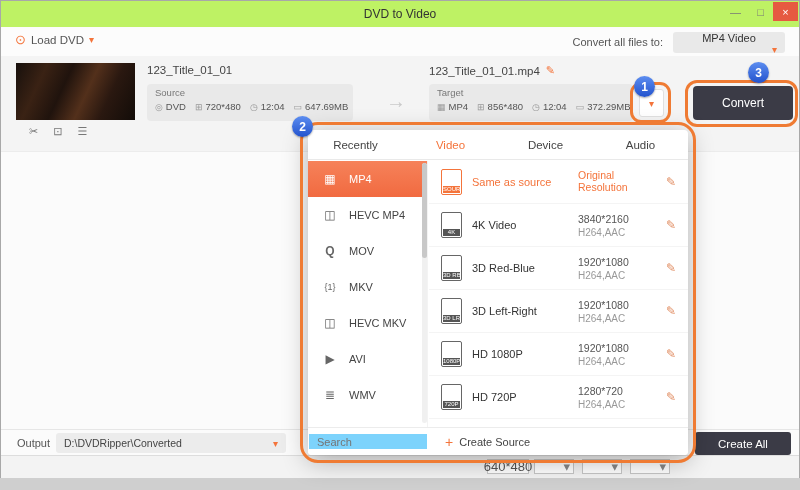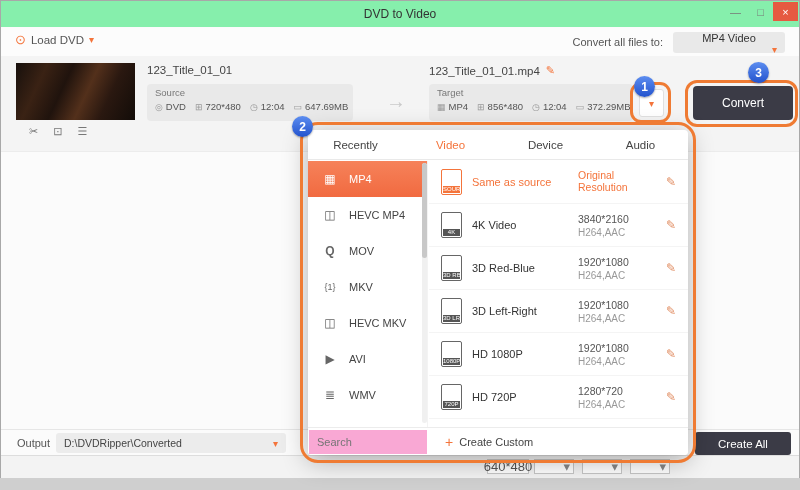--- a/index.html
+++ b/index.html
@@ -2,21 +2,21 @@
 <html><head>
 <meta charset="utf-8">
 <style>
   * { margin:0; padding:0; box-sizing:border-box; }
   html,body { width:800px; height:490px; }
   body { font-family:"Liberation Sans", sans-serif; background:#cfcfcf; position:relative; overflow:hidden; }
   .stage { position:absolute; left:0; top:0; width:800px; height:490px; }
 
   
   .window { position:absolute; left:0; top:0; width:800px; height:478px; background:#fbfbfb; border:1px solid #a8a8a8; }
-  .titlebar { position:relative; height:26px; background:#86efac; }
+  .titlebar { position:relative; height:26px; background:#bef264; }
   .window-title { display:block; text-align:center; line-height:26px; font-size:12px; color:#333; }
   .win-controls { position:absolute; right:1px; top:1px; display:flex; }
   .ctrl { width:25px; height:19px; display:flex; align-items:center; justify-content:center; font-size:11px; color:#777; cursor:pointer; }
   .ctrl-close { background:#e65a41; color:#fff; }
 
   
   .toolbar { position:absolute; left:0; top:27px; width:100%; height:28px; background:#fcfcfc; }
   .load-dvd { position:absolute; left:14px; top:4px; display:flex; align-items:center; gap:5px; font-size:11.5px; color:#555; cursor:pointer; }
   .load-dvd-icon { color:#f4743b; font-size:13px; }
   .dd-caret { color:#f4743b; font-size:10px; }
@@ -75,21 +75,21 @@
   .preset-icon .icon-badge { position:absolute; left:1px; right:1px; bottom:1px; font-size:6px; line-height:7px; text-align:center; background:#555; color:#fff; overflow:hidden; white-space:nowrap; }
   .preset-name { width:96px; font-size:11px; color:#333; }
   .preset-detail { flex:1; display:flex; flex-direction:column; justify-content:flex-start; font-size:10.5px; color:#555; }
   .preset-detail .codec { font-size:10px; color:#999; margin-top:2px; }
   .preset-edit { font-size:12px; color:#e08a5e; cursor:pointer; }
   .preset-row.highlighted .preset-name,
   .preset-row.highlighted .preset-detail { color:#f4743b; }
   .preset-row.highlighted .preset-icon { border-color:#f4743b; }
   .preset-row.highlighted .preset-icon .icon-badge { background:#f4743b; }
   .popup-footer { position:absolute; left:0; right:0; bottom:0; height:28px; border-top:1px solid #ececec; background:#fff; display:flex; align-items:center; }
-  .search-input { width:118px; height:24px; background:#f9a8d4; border:none; padding:0 8px; font-size:11px; color:#666; outline:none; font-family:inherit; margin-left:1px; }
+  .search-input { width:118px; height:15px; background:#7dd3fc; border:none; padding:0 8px; font-size:11px; color:#666; outline:none; font-family:inherit; margin-left:1px; }
   .create-custom { display:flex; align-items:center; gap:6px; margin-left:18px; cursor:pointer; }
   .plus-icon { color:#f4743b; font-size:14px; }
   .create-custom-label { font-size:11px; color:#444; }
 
   
   .hl { position:absolute; border:3px solid #ef7b33; pointer-events:none; z-index:9; background:transparent; }
   .hl-step1 { left:630px; top:82px; width:41px; height:41px; border-radius:11px; }
   .hl-convert { left:685px; top:80px; width:113px; height:47px; border-radius:12px; }
   .hl-popup { left:300px; top:122px; width:396px; height:341px; border-radius:18px; }
   .badge { position:absolute; width:21px; height:21px; border-radius:50%; background:linear-gradient(#5c8df0,#2353cd); color:#fff; font-size:12px; font-weight:bold; display:flex; align-items:center; justify-content:center; z-index:10; box-shadow:0 1px 2px rgba(0,0,0,0.35); }
@@ -328,21 +328,21 @@
           <span class="codec">H264,AAC</span>
         </span>
         <span class="preset-edit">✎</span>
       </div>
     </div>
 
     <div class="popup-footer">
       <input class="search-input" type="text" placeholder="Search" style="">
       <div class="create-custom">
         <span class="plus-icon">+</span>
-        <span class="create-custom-label">Create Custom</span>
+        <span class="create-custom-label">Create Source</span>
       </div>
     </div>
   </div>
 
   <div class="hl hl-step1"></div>
   <div class="hl hl-popup"></div>
   <div class="hl hl-convert"></div>
   <div class="badge badge-1">1</div>
   <div class="badge badge-2">2</div>
   <div class="badge badge-3">3</div>

